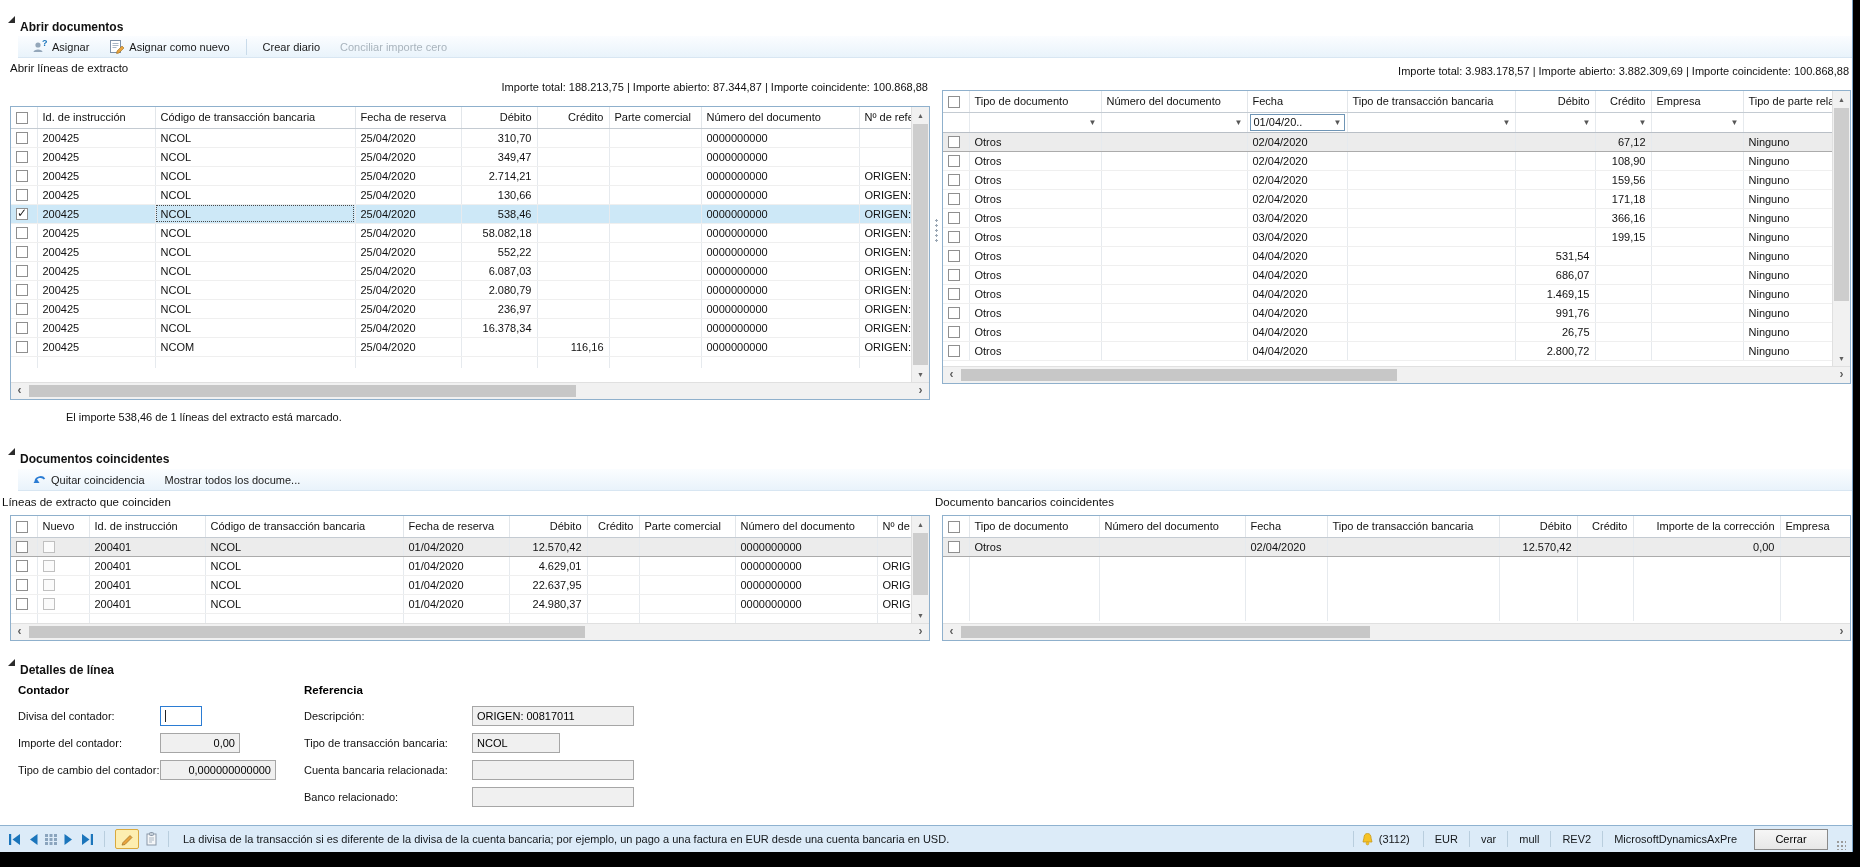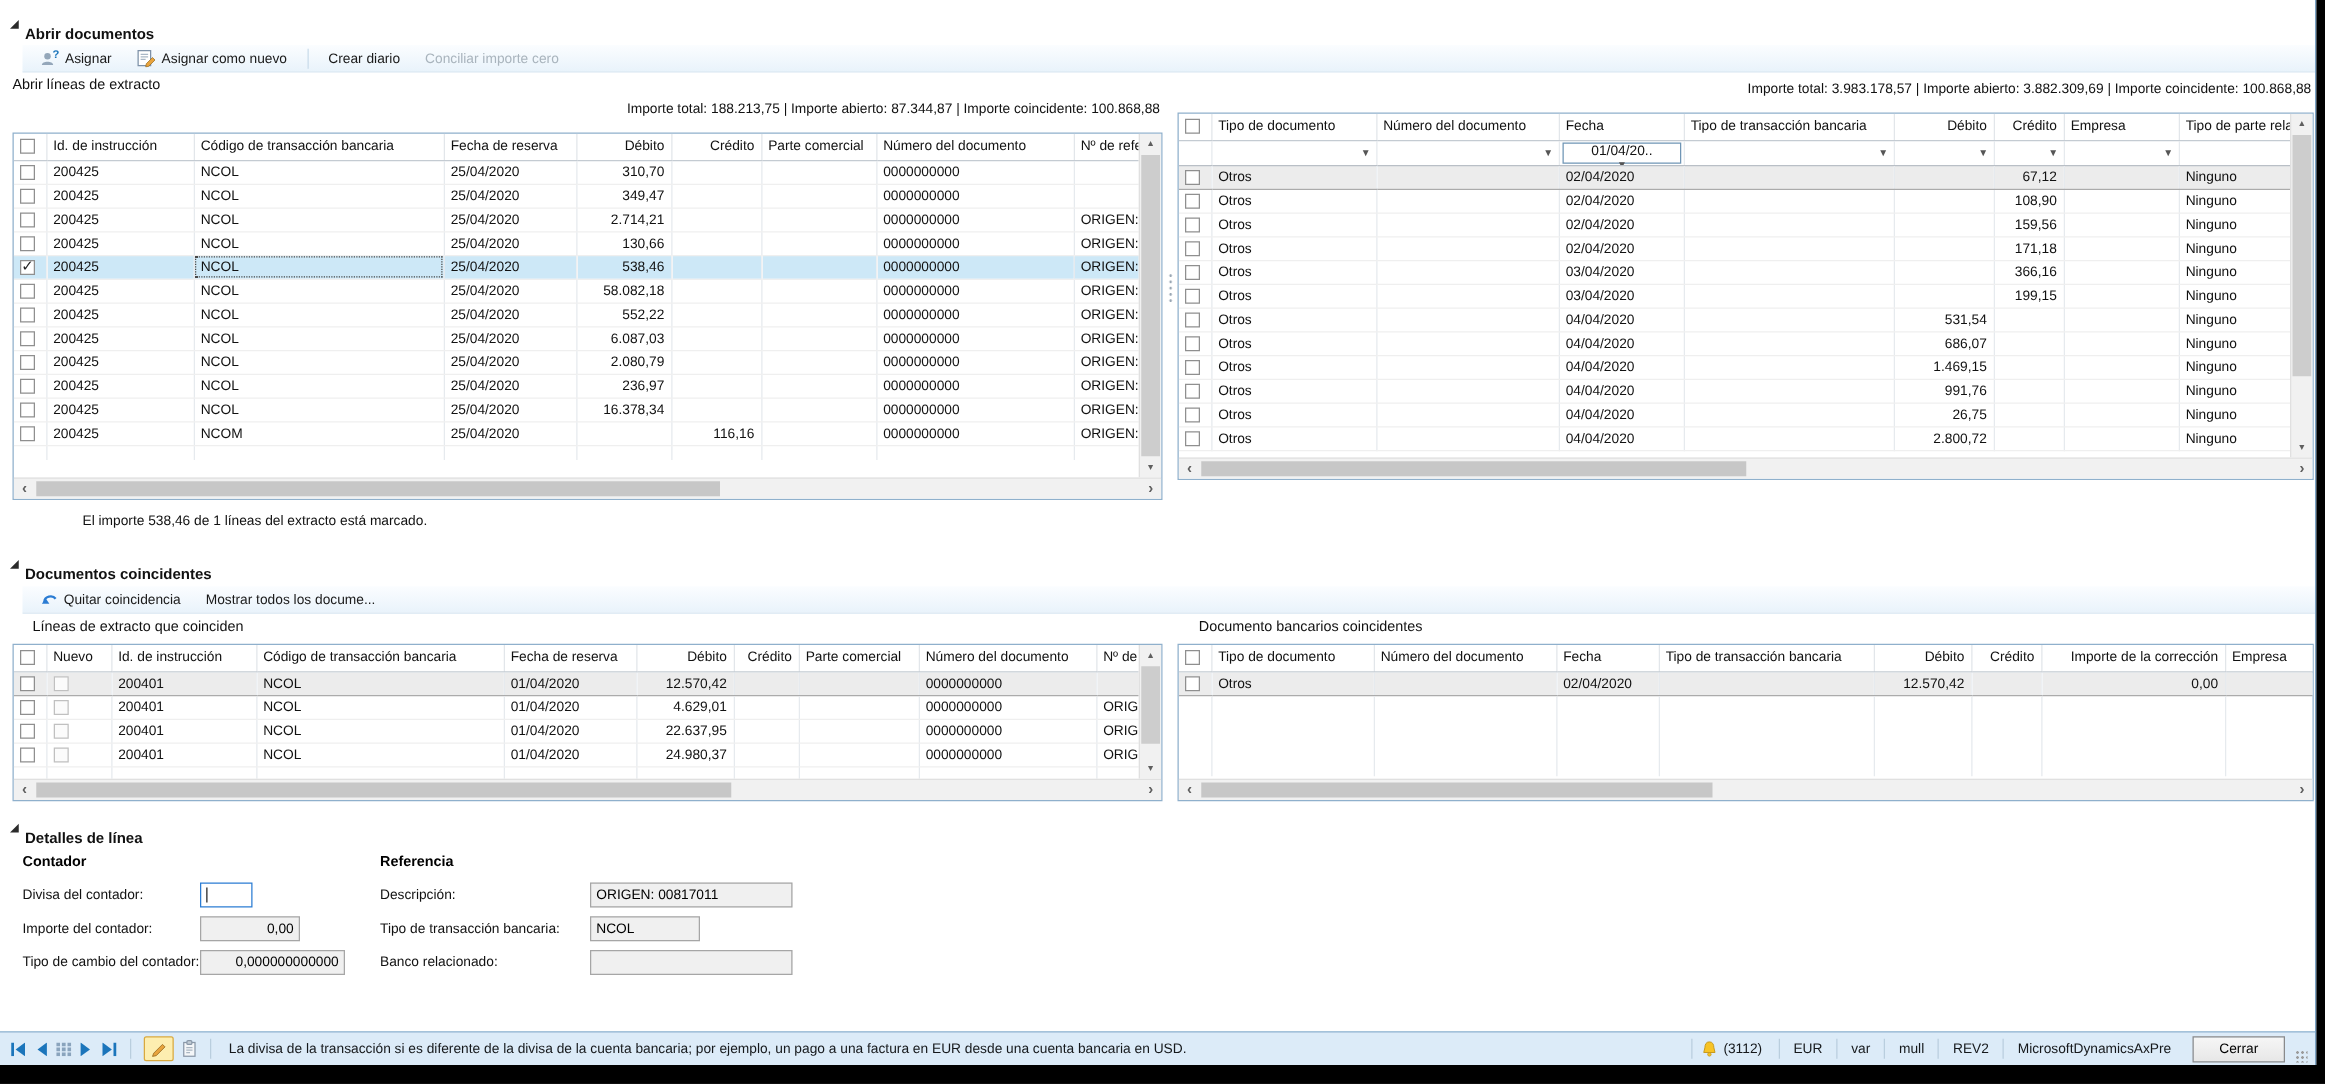--- a/index.html
+++ b/index.html
@@ -35,36 +35,36 @@
   td.num { text-align:right; }
   tr.selected td { background:#cde8f7; }
   tr.active td { background:#ececec; border-top:1px solid #ababab; border-bottom:1px solid #ababab; }
   td.focuscell { outline:1px dotted #4a4a4a; outline-offset:-2px; }
   tr.filler td { border-bottom:none; }
   .cb { display:inline-block; width:12px; height:12px; border:1px solid #8f8f8f; background:#fff; vertical-align:middle; position:relative; }
   .cb.gray { border-color:#c0c0c0; background:#fbfbfb; }
   .cb.checked:after { content:"✓"; position:absolute; left:0px; top:-3px; font-size:12px; color:#222; }
   .combo { height:17px; background:#fff; display:flex; align-items:center; justify-content:flex-end; padding-right:2px; }
   .combo .caret { font-size:8px; color:#555; }
-  .combo.withval { border:1px solid #6f95b5; justify-content:space-between; padding-left:3px;flex-direction:column; }
+  .combo.withval { border:1px solid #6f95b5; justify-content:space-between; padding-left:3px; }
   .combo.withval .val { font-size:11px; }
   tr.filterrow td { border-bottom:1px solid #b9bfc6; padding:1px 2px; }
 
   .vscroll { width:18px; background:#f1f1f1; border-left:1px solid #e0e0e0; display:flex; flex-direction:column; }
   .vtrack { flex:1; padding:1px 1px; }
   .vthumb { width:100%; background:#cdcdcd; }
   .hscroll { height:17px; background:#f1f1f1; border-top:1px solid #e0e0e0; display:flex; align-items:center; }
   .htrack { flex:1; height:100%; padding:2px 1px; }
   .hthumb { height:100%; background:#c7c7c7; }
   .sb-arrow { width:17px; height:16px; display:flex; align-items:center; justify-content:center; color:#5f5f5f; font-size:7px; flex:none; }
   .sb-arrow.chev { font-size:12px; font-weight:bold; padding-bottom:2px; }
 
   .marked-msg { font-size:11px; color:#111; padding:11px 0 0 18px; height:30px;margin-left:48px; }
   .section-title { display:flex; align-items:center; gap:5px; padding:6px 0 3px 8px; }
-  .mid-titles { display:flex; padding:5px 1px 2px 26px; }
+  .mid-titles { display:flex; padding:5px 1px 2px 2px; }
   .mid-titles .grid-title.l { width:933px; }
 
   .details { display:flex; padding:4px 0 0 18px; }
   .dgroup { display:flex; flex-direction:column; }
   .dgroup .gtitle { font-size:11.5px; font-weight:bold; height:22px; }
   .frow { display:flex; align-items:center; height:20px; margin-bottom:7px; }
   .flabel { font-size:11px; color:#111; }
   .g1 .flabel { width:142px; }
   .g2 { margin-left:28px; }
   .g2 .flabel { width:168px; }
@@ -790,20 +790,24 @@
         <span class="flabel">Descripción:</span>
         <div class="fbox" style="width:162px">
             <span>ORIGEN: 00817011</span>
           </div>
       </div>
       <div class="frow">
         <span class="flabel">Tipo de transacción bancaria:</span>
         <div class="fbox" style="width:88px">
             <span>NCOL</span>
           </div>
+      </div>
+      <div class="frow">
+        <span class="flabel">Cuenta bancaria relacionada:</span>
+        <div class="fbox" style="width:162px"></div>
       </div>
       <div class="frow">
         <span class="flabel">Banco relacionado:</span>
         <div class="fbox" style="width:162px"></div>
       </div>
     </div>
   </div>
 
   <div class="statusbar">
     <div class="sb-left">

